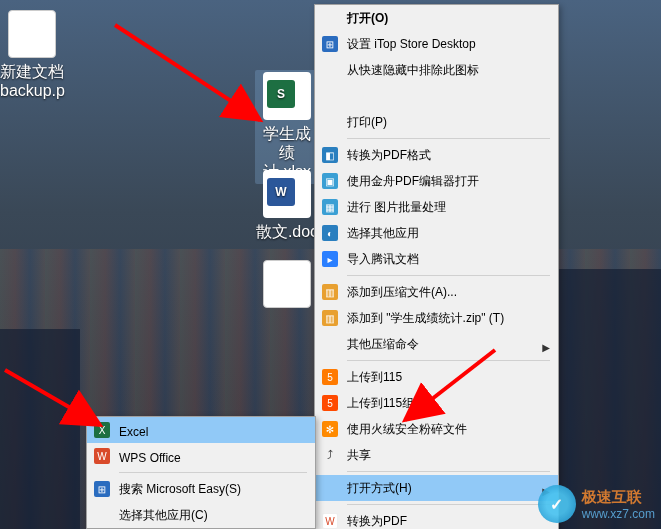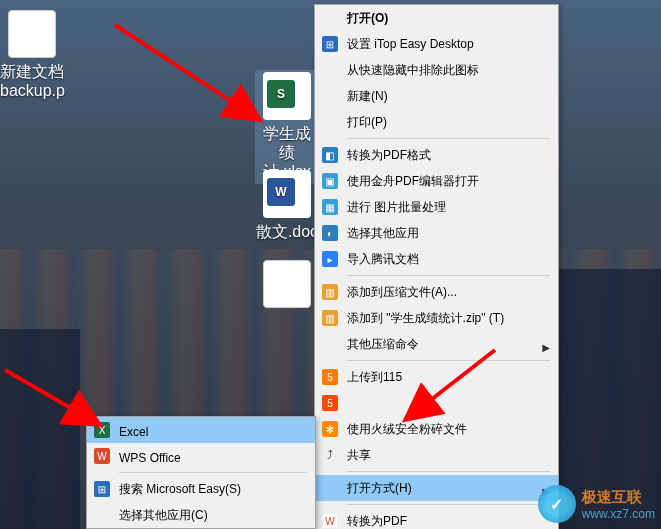--- a/index.html
+++ b/index.html
@@ -80,29 +80,28 @@
 
 <div class="context-menu menu-main">
   <div class="menu-item">
     <span class="mi-icon"></span>
     <span class="mi-label" style="font-weight:bold">打开(O)</span>
   </div>
   <div class="menu-item">
     <span class="mi-icon">
         <span class="ico-sq" style="background:#2a6cbf">⊞</span>
       </span>
-    <span class="mi-label">设置 iTop Easy Desktop</span>
+    <span class="mi-label">设置 iTop Store Desktop</span>
   </div>
   <div class="menu-item">
     <span class="mi-icon"></span>
     <span class="mi-label">从快速隐藏中排除此图标</span>
   </div>
   <div class="menu-item">
     <span class="mi-icon"></span>
-    <span class="mi-label">新建(N)</span>
   </div>
   <div class="menu-item">
     <span class="mi-icon"></span>
     <span class="mi-label">打印(P)</span>
   </div>
   <div class="menu-sep"></div>
   <div class="menu-item">
     <span class="mi-icon">
         <span class="ico-sq" style="background:#2a7fbf">◧</span>
       </span>
@@ -154,20 +153,21 @@
   <div class="menu-item">
     <span class="mi-icon">
         <span class="ico-sq" style="background:#ff7a00">5</span>
       </span>
     <span class="mi-label">上传到115</span>
   </div>
   <div class="menu-item">
     <span class="mi-icon">
         <span class="ico-sq" style="background:#ff4a00">5</span>
       </span>
+    <span class="mi-label">上传到115组织</span>
   </div>
   <div class="menu-item">
     <span class="mi-icon">
         <span class="ico-sq" style="background:#ff8a00">✻</span>
       </span>
     <span class="mi-label">使用火绒安全粉碎文件</span>
   </div>
   <div class="menu-item">
     <span class="mi-icon">
         <span style="color:#333">⤴</span>

